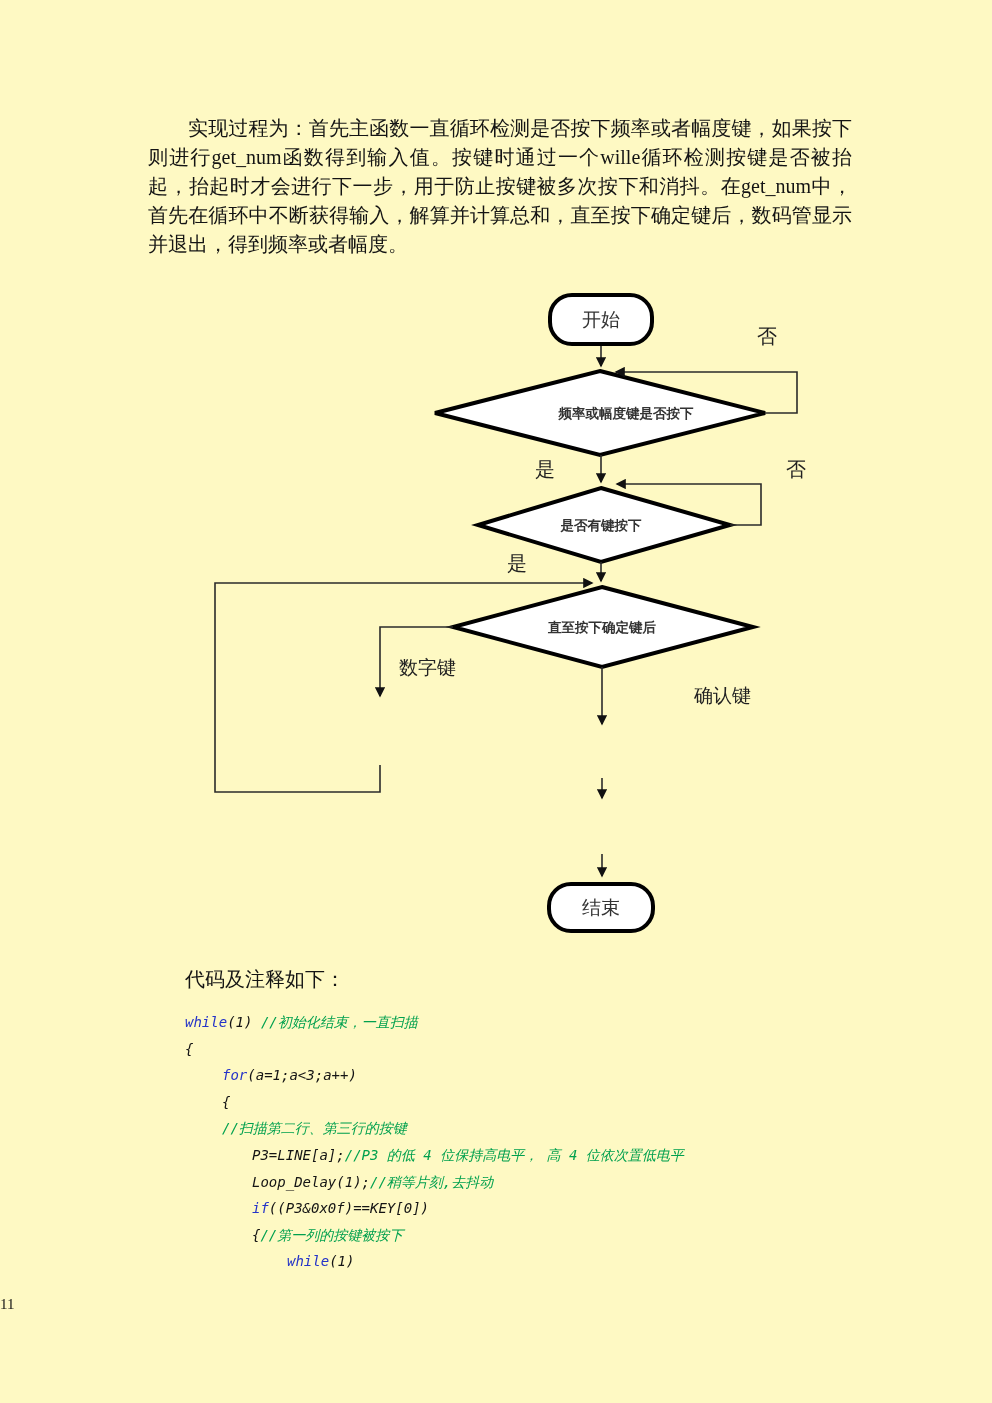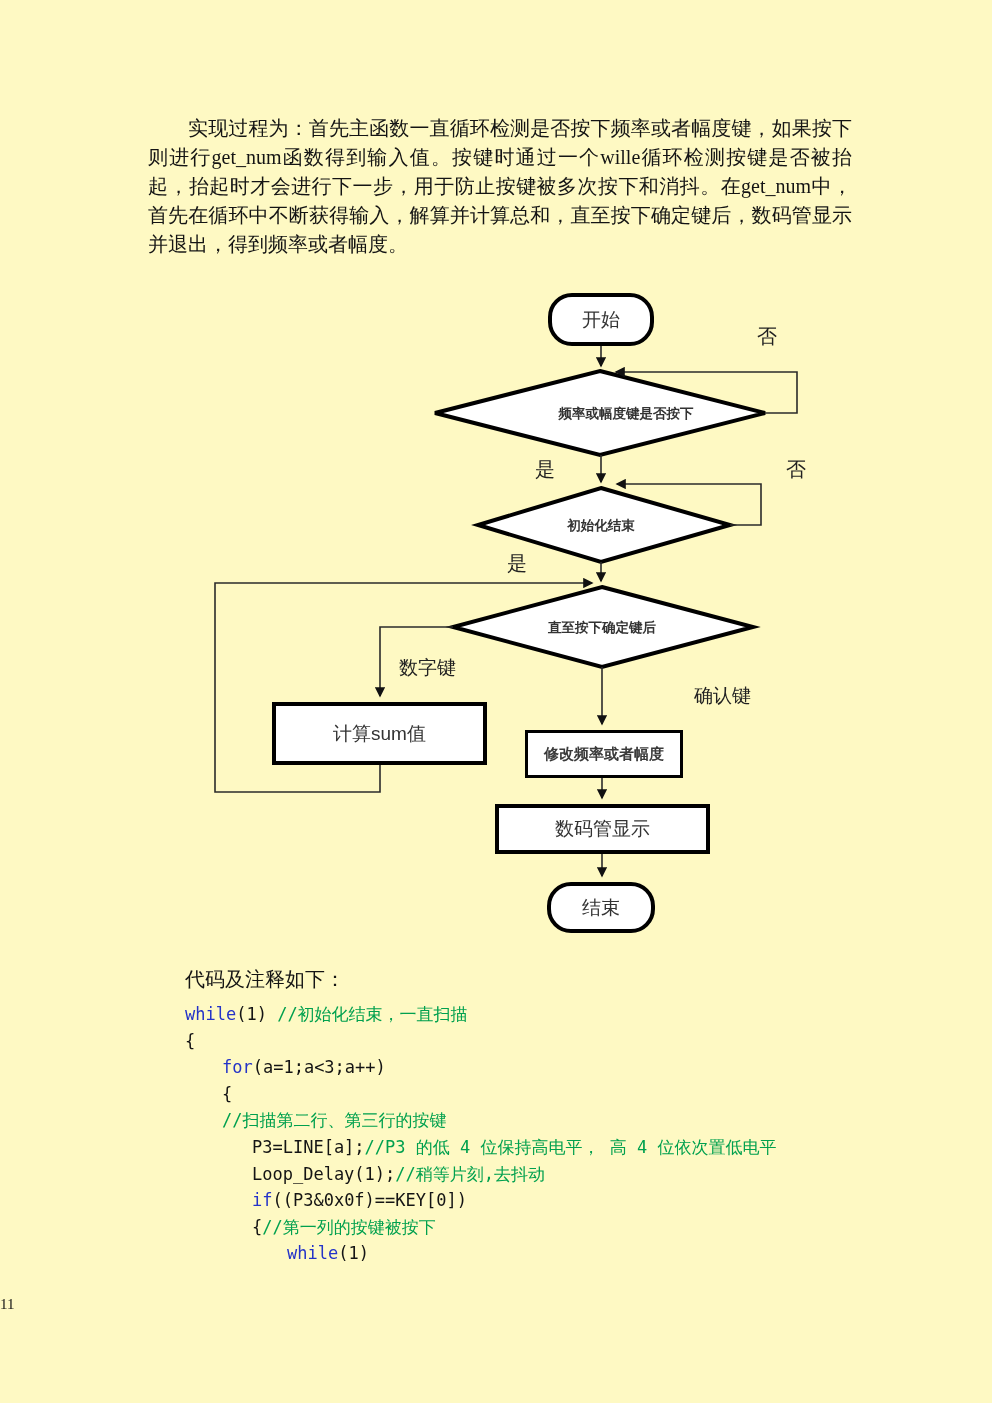--- a/index.html
+++ b/index.html
@@ -24,22 +24,22 @@
   .node-modify{border-width:3px;font-size:15px;font-weight:600;color:#3a3a3a;}
   .dlabel{
     position:absolute;width:300px;text-align:center;z-index:2;
     font-family:"Liberation Sans","DejaVu Sans",sans-serif;font-size:13.5px;font-weight:700;color:#333;
   }
   .elabel{position:absolute;font-size:20px;color:#222;z-index:2;}
   .elabel.small{font-size:19px;}
 
   
   .code-section{position:absolute;left:185px;top:966px;}
-  .code-heading{margin:0 0 8px 0;font-size:20px;font-weight:400;color:#141414;}
-  .code-block{font-family:"DejaVu Sans Mono","Liberation Mono",monospace;font-size:17px;line-height:26.6px;white-space:pre;}
+  .code-heading{margin:0 0 16px 0;font-size:20px;font-weight:400;color:#141414;}
+  .code-block{font-family:"DejaVu Sans Mono","Liberation Mono",monospace;font-size:14px;line-height:26.6px;white-space:pre;font-style:italic;}
   .tok-kw{color:var(--kw,#2433C8);}
   .tok-comment{color:var(--cm,#00A04E);}
   .tok-plain{color:#141414;}
 
   .page-number{position:absolute;left:0;top:1296px;width:100%;text-align:left;font-size:15px;color:#141414;}
 </style>
 </head>
 <body>
 
 <div class="page">
@@ -67,27 +67,24 @@
       <path d="M601,562 V581" marker-end="url(#arr)"></path>
       <path d="M380,765 V792 H215 V583 H592" marker-end="url(#arr)"></path>
       <path d="M453,627 H380 V696" marker-end="url(#arr)"></path>
       <path d="M602,667 V724" marker-end="url(#arr)"></path>
       <path d="M602,778 V798" marker-end="url(#arr)"></path>
       <path d="M602,854 V876" marker-end="url(#arr)"></path>
     </g>
   </svg>
 
   <div class="node rounded" style="left:548px;top:293px;width:106px;height:53px;">开始</div>
-  <div class="node" style="left:272px;top:702px;width:215px;height:63px;">计算sum值</div>
-  <div class="node node-modify" style="left:525px;top:730px;width:158px;height:48px;">修改频率或者幅度</div>
-  <div class="node" style="left:495px;top:804px;width:215px;height:50px;">数码管显示</div>
   <div class="node rounded" style="left:547px;top:882px;width:108px;height:51px;">结束</div>
 
   <div class="dlabel" style="left:476px;top:405px;">频率或幅度键是否按下</div>
-  <div class="dlabel" style="left:451px;top:517px;">初始化结束</div>
+  <div class="dlabel" style="left:451px;top:517px;">是否有键按下</div>
   <div class="dlabel" style="left:452px;top:619px;">直至按下确定键后</div>
 
   <div class="elabel" style="left:757px;top:323px;">否</div>
   <div class="elabel" style="left:535px;top:456px;">是</div>
   <div class="elabel" style="left:786px;top:456px;">否</div>
   <div class="elabel" style="left:507px;top:550px;">是</div>
   <div class="elabel small" style="left:399px;top:655px;">数字键</div>
   <div class="elabel small" style="left:694px;top:683px;">确认键</div>
 
   <div class="code-section">

